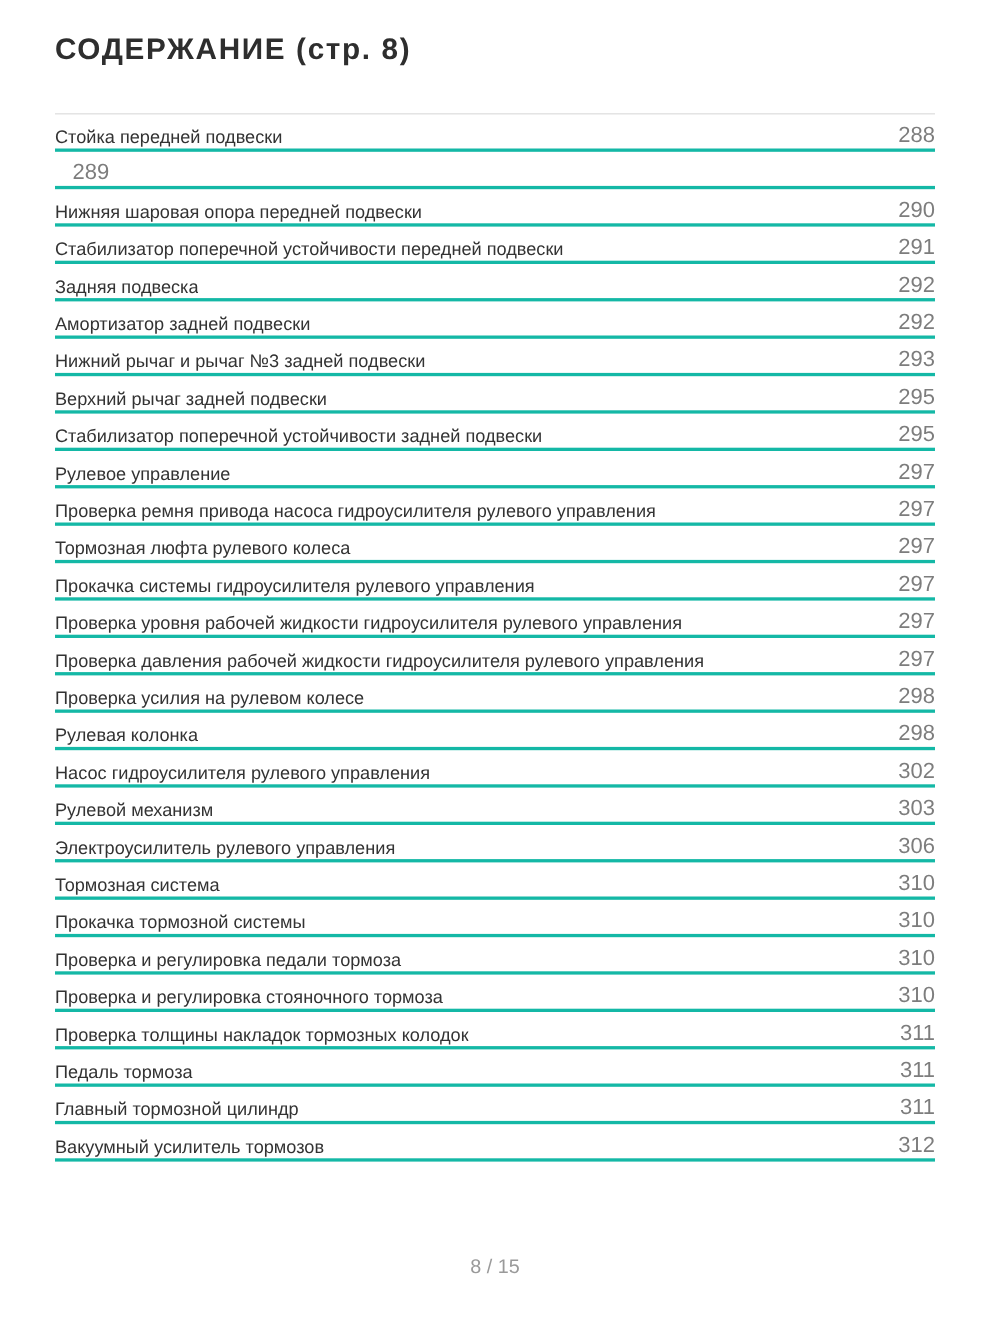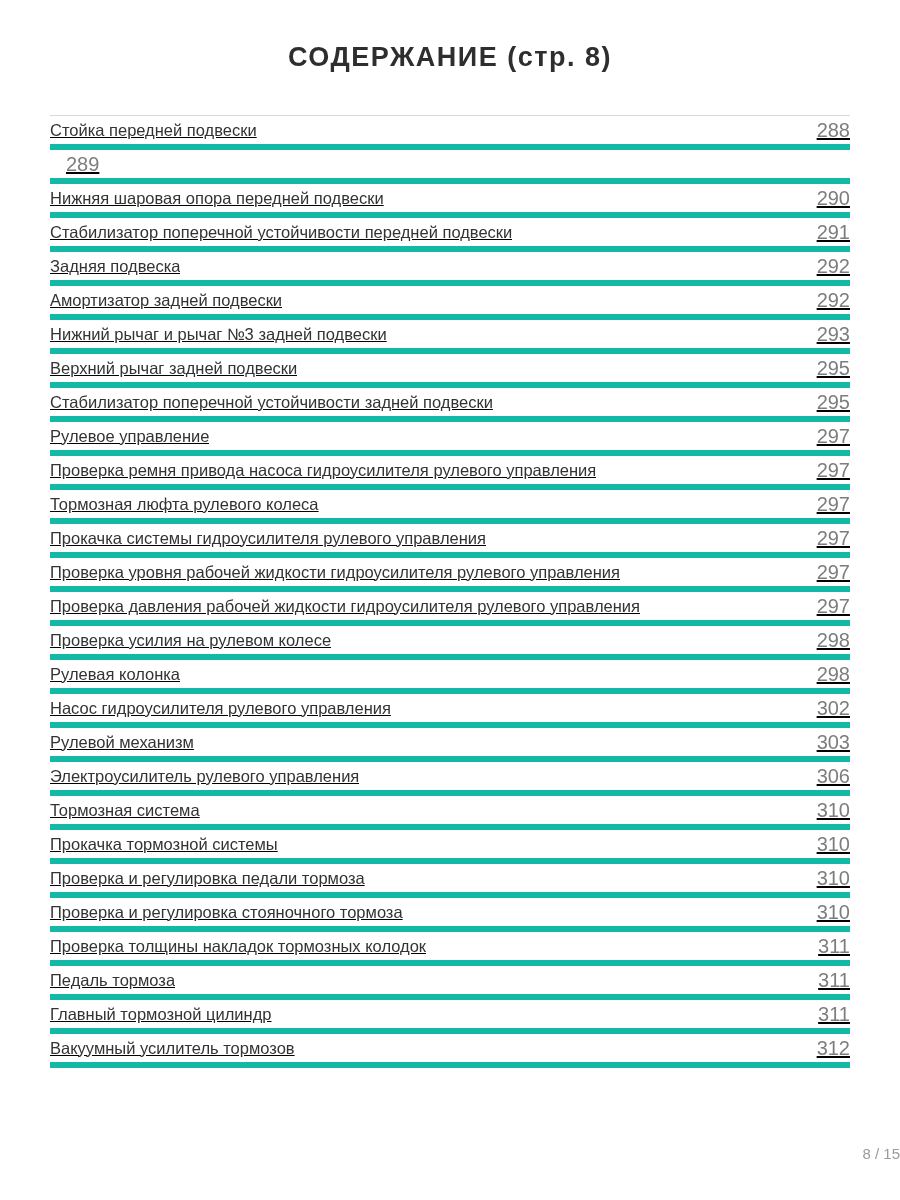--- a/index.html
+++ b/index.html
@@ -12,64 +12,63 @@
     width: 900px;
     height: 1200px;
     margin: 0 auto;
     background: #ffffff;
     overflow: hidden;
   }
   .content {
     padding: 0 50px;
   }
   .title {
-    text-align: center;
+    text-align: left;
     font-size: 27px;
     font-weight: bold;
     color: #2e2e2e;
     letter-spacing: 1.5px;
-    padding-top: 42px;
+    padding-top: 30px;
   }
   .top-rule {
     border: none;
     border-top: 1px solid #d9d9d9;
     margin-top: 42px;
   }
   .toc-list {
     margin-top: 0;
   }
   .toc-row {
     display: flex;
-    align-items: center;
+    align-items: flex-end;
     justify-content: space-between;
     height: 34px;
-    border-bottom: 6px solid #14b8a6;
+    border-bottom: 3px solid #14b8a6;
     cursor: pointer;
-    text-decoration: underline;
   }
   .toc-label {
     font-size: 16.5px;
     color: #333333;
     white-space: nowrap;
     overflow: hidden;
     text-overflow: ellipsis;
   }
   .toc-page {
     font-size: 20px;
     color: #7d7d7d;
     padding-left: 16px;
     flex-shrink: 0;
   }
   .footer {
     position: absolute;
     bottom: 38px;
     left: 0;
     width: 100%;
-    text-align: right;
-    font-size: 15px;
+    text-align: center;
+    font-size: 18px;
     color: #9a9a9a;
   }
 </style>
 </head>
 <body>
 
 <div class="page">
   <div class="content">
     <h1 class="title">СОДЕРЖАНИЕ (стр. 8)</h1>
     <hr class="top-rule">

